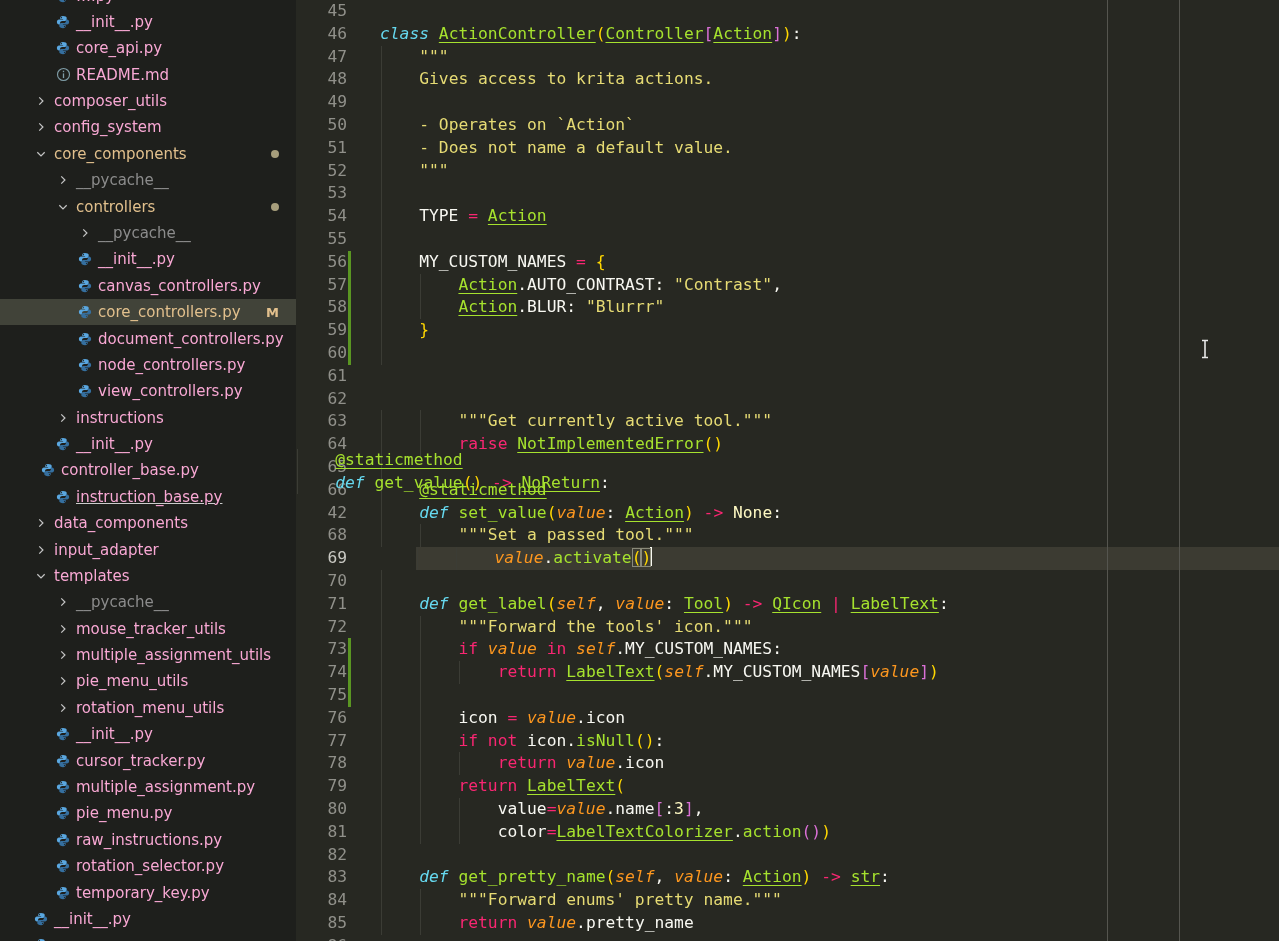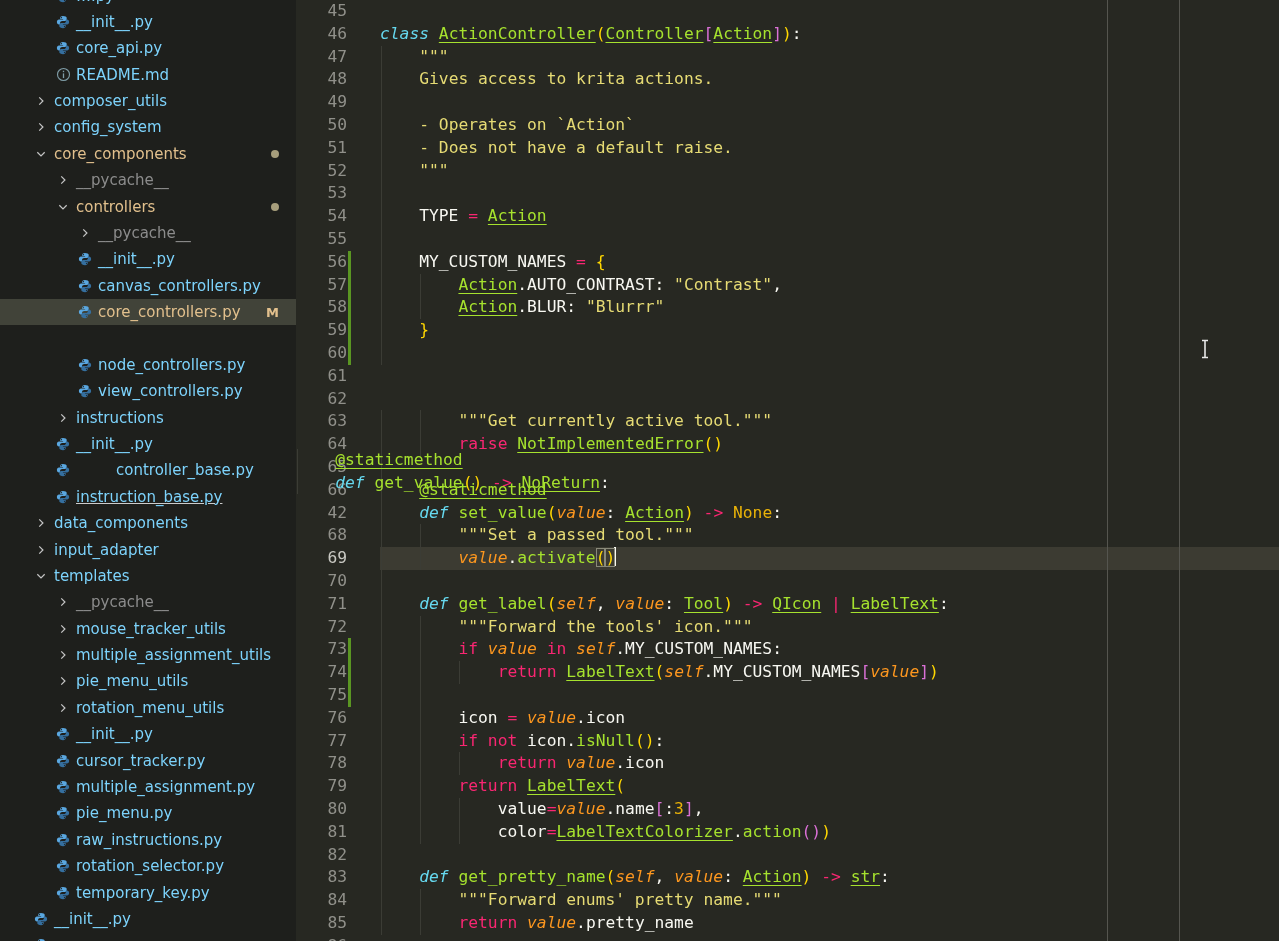--- a/index.html
+++ b/index.html
@@ -5,21 +5,21 @@
   html,body{margin:0;padding:0;background:#272822;width:1279px;height:941px;overflow:hidden;}
   *{box-sizing:border-box;}
   .app{position:relative;width:1279px;height:941px;font-family:"DejaVu Sans",sans-serif;}
 
   
   .sidebar{position:absolute;left:0;top:0;width:296px;height:941px;background:#1e1f1c;overflow:hidden;}
   .trow{position:absolute;left:0;width:296px;height:26.4px;display:flex;align-items:center;font-size:15px;color:#cccccc;cursor:pointer;}
   .trow.sel{background:#414339;}
   .ticon{width:16px;height:16px;display:inline-flex;align-items:center;justify-content:center;flex:0 0 16px;margin-right:5px;}
   .tlabel{white-space:nowrap;}
-  .tlabel.normal{color:#7dd3fc;}
+  .tlabel.normal{color:#f9a8d4;}
   .tlabel.dim{color:#8c8c8c;}
   .tlabel.modified{color:#e2c08d;}
   .badge{position:absolute;right:17px;top:50%;transform:translateY(-50%);}
   .badge.m{color:#e2c08d;font-size:13px;font-weight:bold;font-family:"DejaVu Sans",sans-serif;}
   .badge.dot{width:8px;height:8px;border-radius:50%;background:#a79e7c;}
 
   
   .editor{position:absolute;left:296px;top:0;width:983px;height:941px;background:#272822;font-family:"DejaVu Sans Mono",monospace;font-size:16.3px;}
   .ruler{position:absolute;top:0;bottom:0;width:1px;background:#55554f;z-index:3;}
   .cline{position:absolute;left:0;width:983px;height:22.8px;display:flex;}
@@ -28,21 +28,21 @@
   .gitbar{position:absolute;right:29px;top:0;bottom:0;width:3px;background:#5a9622;}
   .lcode{position:relative;flex:1;white-space:pre;line-height:22.8px;}
   .lcode.curline{background:#3c3b32;}
   .guide{position:absolute;top:0;bottom:0;border-left:1px solid #3b3c35;z-index:0;}
   .toks{position:relative;z-index:2;}
   .tk-kw{color:#f92672;}
   .tk-kwd{color:#66d9ef;font-style:italic;}
   .tk-typ,.tk-dec{color:#a6e22e;text-decoration:underline;text-underline-offset:3px;text-decoration-thickness:1px;}
   .tk-fn{color:#a6e22e;}
   .tk-str{color:#e6db74;}
-  .tk-num,.tk-cst{color:#eab308;}
+  .tk-num,.tk-cst{color:#fef9c3;}
   .tk-par{color:#fd971f;font-style:italic;}
   .tk-pln{color:#f8f8f2;}
   .tk-b1{color:#ffd700;}
   .tk-b2{color:#da70d6;}
   .tk-b1m{color:#ffd700;outline:1px solid #8a8a7a;outline-offset:-1px;}
   .caret{display:inline-block;width:2px;height:19px;background:#f8f8f0;vertical-align:-3px;margin-left:-1px;}
   .ibeam{position:absolute;z-index:5;}
 </style>
 </head>
 <body>
@@ -157,20 +157,29 @@
       <div class="trow sel" style="top: 298.96px; padding-left: 77px;">
         <span class="ticon">
           <svg width="14" height="14" viewBox="0 0 16 16">
             <path fill="#5aa7e0" d="M7.9 1C6.1 1 4.9 1.8 4.9 3.1v1.6h3.2v.5H3.4C2 5.2 1 6.3 1 8s1 2.8 2.4 2.8h1.2V9.2c0-1.3 1.1-2.4 2.4-2.4h3.2c1.1 0 2-.9 2-2V3.1C12.2 1.9 10.4 1 7.9 1zM6.3 2.4a.7.7 0 1 1 0 1.4.7.7 0 0 1 0-1.4z"></path>
             <path fill="#356f9f" d="M8.1 15c1.8 0 3-.8 3-2.1v-1.6H7.9v-.5h4.7c1.4 0 2.4-1.1 2.4-2.8s-1-2.8-2.4-2.8h-1.2v1.6c0 1.3-1.1 2.4-2.4 2.4H5.8c-1.1 0-2 .9-2 2v1.7C3.8 14.1 5.6 15 8.1 15zm1.6-1.4a.7.7 0 1 1 0-1.4.7.7 0 0 1 0 1.4z"></path>
           </svg>
         </span>
         <span class="tlabel modified">core_controllers.py</span>
         <span class="badge m">M</span>
       </div>
+      <div class="trow" style="top: 325.34px; padding-left: 77px;">
+        <span class="ticon">
+          <svg width="14" height="14" viewBox="0 0 16 16">
+            <path fill="#5aa7e0" d="M7.9 1C6.1 1 4.9 1.8 4.9 3.1v1.6h3.2v.5H3.4C2 5.2 1 6.3 1 8s1 2.8 2.4 2.8h1.2V9.2c0-1.3 1.1-2.4 2.4-2.4h3.2c1.1 0 2-.9 2-2V3.1C12.2 1.9 10.4 1 7.9 1zM6.3 2.4a.7.7 0 1 1 0 1.4.7.7 0 0 1 0-1.4z"></path>
+            <path fill="#356f9f" d="M8.1 15c1.8 0 3-.8 3-2.1v-1.6H7.9v-.5h4.7c1.4 0 2.4-1.1 2.4-2.8s-1-2.8-2.4-2.8h-1.2v1.6c0 1.3-1.1 2.4-2.4 2.4H5.8c-1.1 0-2 .9-2 2v1.7C3.8 14.1 5.6 15 8.1 15zm1.6-1.4a.7.7 0 1 1 0-1.4.7.7 0 0 1 0 1.4z"></path>
+          </svg>
+        </span>
+        <span class="tlabel normal">document_controllers.py</span>
+      </div>
       <div class="trow" style="top: 351.72px; padding-left: 77px;">
         <span class="ticon">
           <svg width="14" height="14" viewBox="0 0 16 16">
             <path fill="#5aa7e0" d="M7.9 1C6.1 1 4.9 1.8 4.9 3.1v1.6h3.2v.5H3.4C2 5.2 1 6.3 1 8s1 2.8 2.4 2.8h1.2V9.2c0-1.3 1.1-2.4 2.4-2.4h3.2c1.1 0 2-.9 2-2V3.1C12.2 1.9 10.4 1 7.9 1zM6.3 2.4a.7.7 0 1 1 0 1.4.7.7 0 0 1 0-1.4z"></path>
             <path fill="#356f9f" d="M8.1 15c1.8 0 3-.8 3-2.1v-1.6H7.9v-.5h4.7c1.4 0 2.4-1.1 2.4-2.8s-1-2.8-2.4-2.8h-1.2v1.6c0 1.3-1.1 2.4-2.4 2.4H5.8c-1.1 0-2 .9-2 2v1.7C3.8 14.1 5.6 15 8.1 15zm1.6-1.4a.7.7 0 1 1 0-1.4.7.7 0 0 1 0 1.4z"></path>
           </svg>
         </span>
         <span class="tlabel normal">node_controllers.py</span>
       </div>
       <div class="trow" style="top: 378.1px; padding-left: 77px;">
@@ -192,21 +201,21 @@
       </div>
       <div class="trow" style="top: 430.86px; padding-left: 55px;">
         <span class="ticon">
           <svg width="14" height="14" viewBox="0 0 16 16">
             <path fill="#5aa7e0" d="M7.9 1C6.1 1 4.9 1.8 4.9 3.1v1.6h3.2v.5H3.4C2 5.2 1 6.3 1 8s1 2.8 2.4 2.8h1.2V9.2c0-1.3 1.1-2.4 2.4-2.4h3.2c1.1 0 2-.9 2-2V3.1C12.2 1.9 10.4 1 7.9 1zM6.3 2.4a.7.7 0 1 1 0 1.4.7.7 0 0 1 0-1.4z"></path>
             <path fill="#356f9f" d="M8.1 15c1.8 0 3-.8 3-2.1v-1.6H7.9v-.5h4.7c1.4 0 2.4-1.1 2.4-2.8s-1-2.8-2.4-2.8h-1.2v1.6c0 1.3-1.1 2.4-2.4 2.4H5.8c-1.1 0-2 .9-2 2v1.7C3.8 14.1 5.6 15 8.1 15zm1.6-1.4a.7.7 0 1 1 0-1.4.7.7 0 0 1 0 1.4z"></path>
           </svg>
         </span>
         <span class="tlabel normal">__init__.py</span>
       </div>
-      <div class="trow" style="top: 457.24px; padding-left: 55px; gap: 40px;">
+      <div class="trow" style="top: 457.24px; padding-left: 40px;">
         <span class="ticon">
           <svg width="14" height="14" viewBox="0 0 16 16">
             <path fill="#5aa7e0" d="M7.9 1C6.1 1 4.9 1.8 4.9 3.1v1.6h3.2v.5H3.4C2 5.2 1 6.3 1 8s1 2.8 2.4 2.8h1.2V9.2c0-1.3 1.1-2.4 2.4-2.4h3.2c1.1 0 2-.9 2-2V3.1C12.2 1.9 10.4 1 7.9 1zM6.3 2.4a.7.7 0 1 1 0 1.4.7.7 0 0 1 0-1.4z"></path>
             <path fill="#356f9f" d="M8.1 15c1.8 0 3-.8 3-2.1v-1.6H7.9v-.5h4.7c1.4 0 2.4-1.1 2.4-2.8s-1-2.8-2.4-2.8h-1.2v1.6c0 1.3-1.1 2.4-2.4 2.4H5.8c-1.1 0-2 .9-2 2v1.7C3.8 14.1 5.6 15 8.1 15zm1.6-1.4a.7.7 0 1 1 0-1.4.7.7 0 0 1 0 1.4z"></path>
           </svg>
         </span>
         <span class="tlabel normal">controller_base.py</span>
       </div>
       <div class="trow" style="top: 483.62px; padding-left: 55px; text-decoration: underline;">
         <span class="ticon">
@@ -386,21 +395,21 @@
         <div class="cline" style="top: 91.2px;">
           <div class="lgut">49</div>
           <div class="lcode"><span class="guide" style="left: calc(0ch + 1px);"></span><span class="toks"></span></div>
         </div>
         <div class="cline" style="top: 114px;">
           <div class="lgut">50</div>
           <div class="lcode"><span class="guide" style="left: calc(0ch + 1px);"></span><span class="toks"><span class="tk-pln">    </span><span class="tk-str">- Operates on `Action`</span></span></div>
         </div>
         <div class="cline" style="top: 136.8px;">
           <div class="lgut">51</div>
-          <div class="lcode"><span class="guide" style="left: calc(0ch + 1px);"></span><span class="toks"><span class="tk-pln">    </span><span class="tk-str">- Does not have a default raise.</span></span></div>
+          <div class="lcode"><span class="guide" style="left: calc(0ch + 1px);"></span><span class="toks"><span class="tk-pln">    </span><span class="tk-str">- Does not name a default value.</span></span></div>
         </div>
         <div class="cline" style="top: 159.6px;">
           <div class="lgut">52</div>
           <div class="lcode"><span class="guide" style="left: calc(0ch + 1px);"></span><span class="toks"><span class="tk-pln">    </span><span class="tk-str">"""</span></span></div>
         </div>
         <div class="cline" style="top: 182.4px;">
           <div class="lgut">53</div>
           <div class="lcode"><span class="guide" style="left: calc(0ch + 1px);"></span><span class="toks"></span></div>
         </div>
         <div class="cline" style="top: 205.2px;">
@@ -456,21 +465,21 @@
           <div class="lcode"><span class="guide" style="left: calc(0ch + 1px);"></span><span class="toks"><span class="tk-pln">    </span><span class="tk-dec">@staticmethod</span></span></div>
         </div>
         <div class="cline" style="top: 501.6px;">
           <div class="lgut">42</div>
           <div class="lcode"><span class="guide" style="left: calc(0ch + 1px);"></span><span class="toks"><span class="tk-pln">    </span><span class="tk-kwd">def</span><span class="tk-pln"> </span><span class="tk-fn">set_value</span><span class="tk-b1">(</span><span class="tk-par">value</span><span class="tk-pln">: </span><span class="tk-typ">Action</span><span class="tk-b1">)</span><span class="tk-pln"> </span><span class="tk-kw">-&gt;</span><span class="tk-pln"> </span><span class="tk-cst">None</span><span class="tk-pln">:</span></span></div>
         </div>
         <div class="cline" style="top: 524.4px;">
           <div class="lgut">68</div>
           <div class="lcode"><span class="guide" style="left: calc(0ch + 1px);"></span><span class="guide" style="left: calc(4ch + 1px);"></span><span class="toks"><span class="tk-pln">        </span><span class="tk-str">"""Set a passed tool."""</span></span></div>
         </div>
-        <div class="cline" style="top: 547.2px;">
+        <div class="cline" style="top: 547.2px; gap: 36px;">
           <div class="lgut curnum">69</div>
           <div class="lcode curline"><span class="guide" style="left: calc(0ch + 1px);"></span><span class="guide" style="left: calc(4ch + 1px);"></span><span class="toks"><span class="tk-pln">        </span><span class="tk-par">value</span><span class="tk-pln">.</span><span class="tk-fn">activate</span><span class="tk-b1m">(</span><span class="tk-b1m">)</span><span class="caret"></span></span></div>
         </div>
         <div class="cline" style="top: 570px;">
           <div class="lgut">70</div>
           <div class="lcode"><span class="guide" style="left: calc(0ch + 1px);"></span><span class="toks"></span></div>
         </div>
         <div class="cline" style="top: 592.8px;">
           <div class="lgut">71</div>
           <div class="lcode"><span class="guide" style="left: calc(0ch + 1px);"></span><span class="toks"><span class="tk-pln">    </span><span class="tk-kwd">def</span><span class="tk-pln"> </span><span class="tk-fn">get_label</span><span class="tk-b1">(</span><span class="tk-par">self</span><span class="tk-pln">, </span><span class="tk-par">value</span><span class="tk-pln">: </span><span class="tk-typ">Tool</span><span class="tk-b1">)</span><span class="tk-pln"> </span><span class="tk-kw">-&gt;</span><span class="tk-pln"> </span><span class="tk-typ">QIcon</span><span class="tk-pln"> </span><span class="tk-kw">|</span><span class="tk-pln"> </span><span class="tk-typ">LabelText</span><span class="tk-pln">:</span></span></div>

